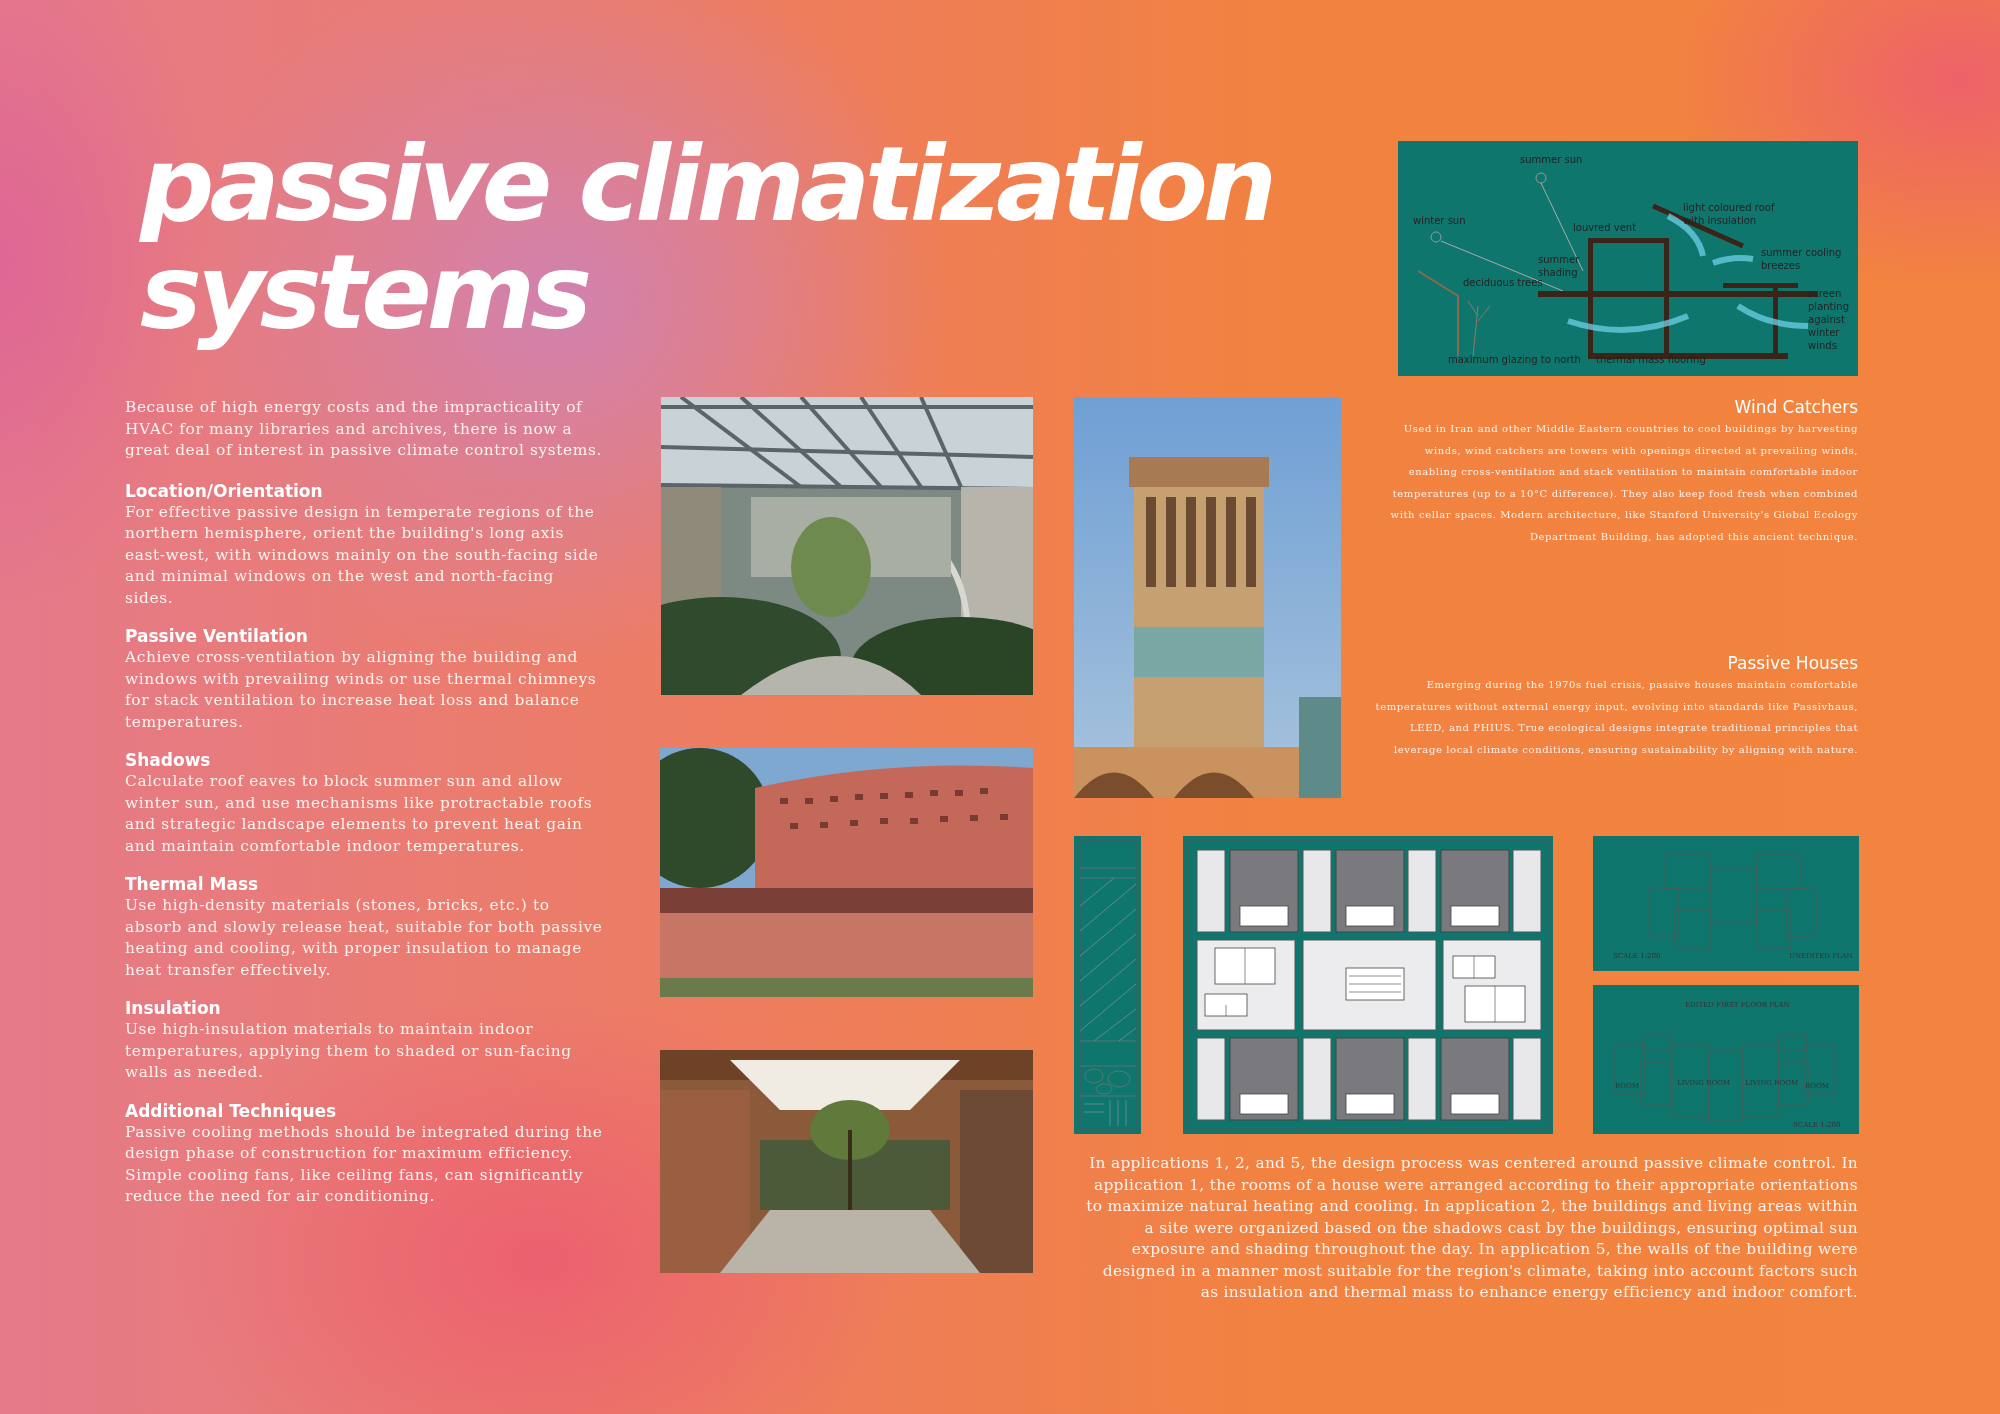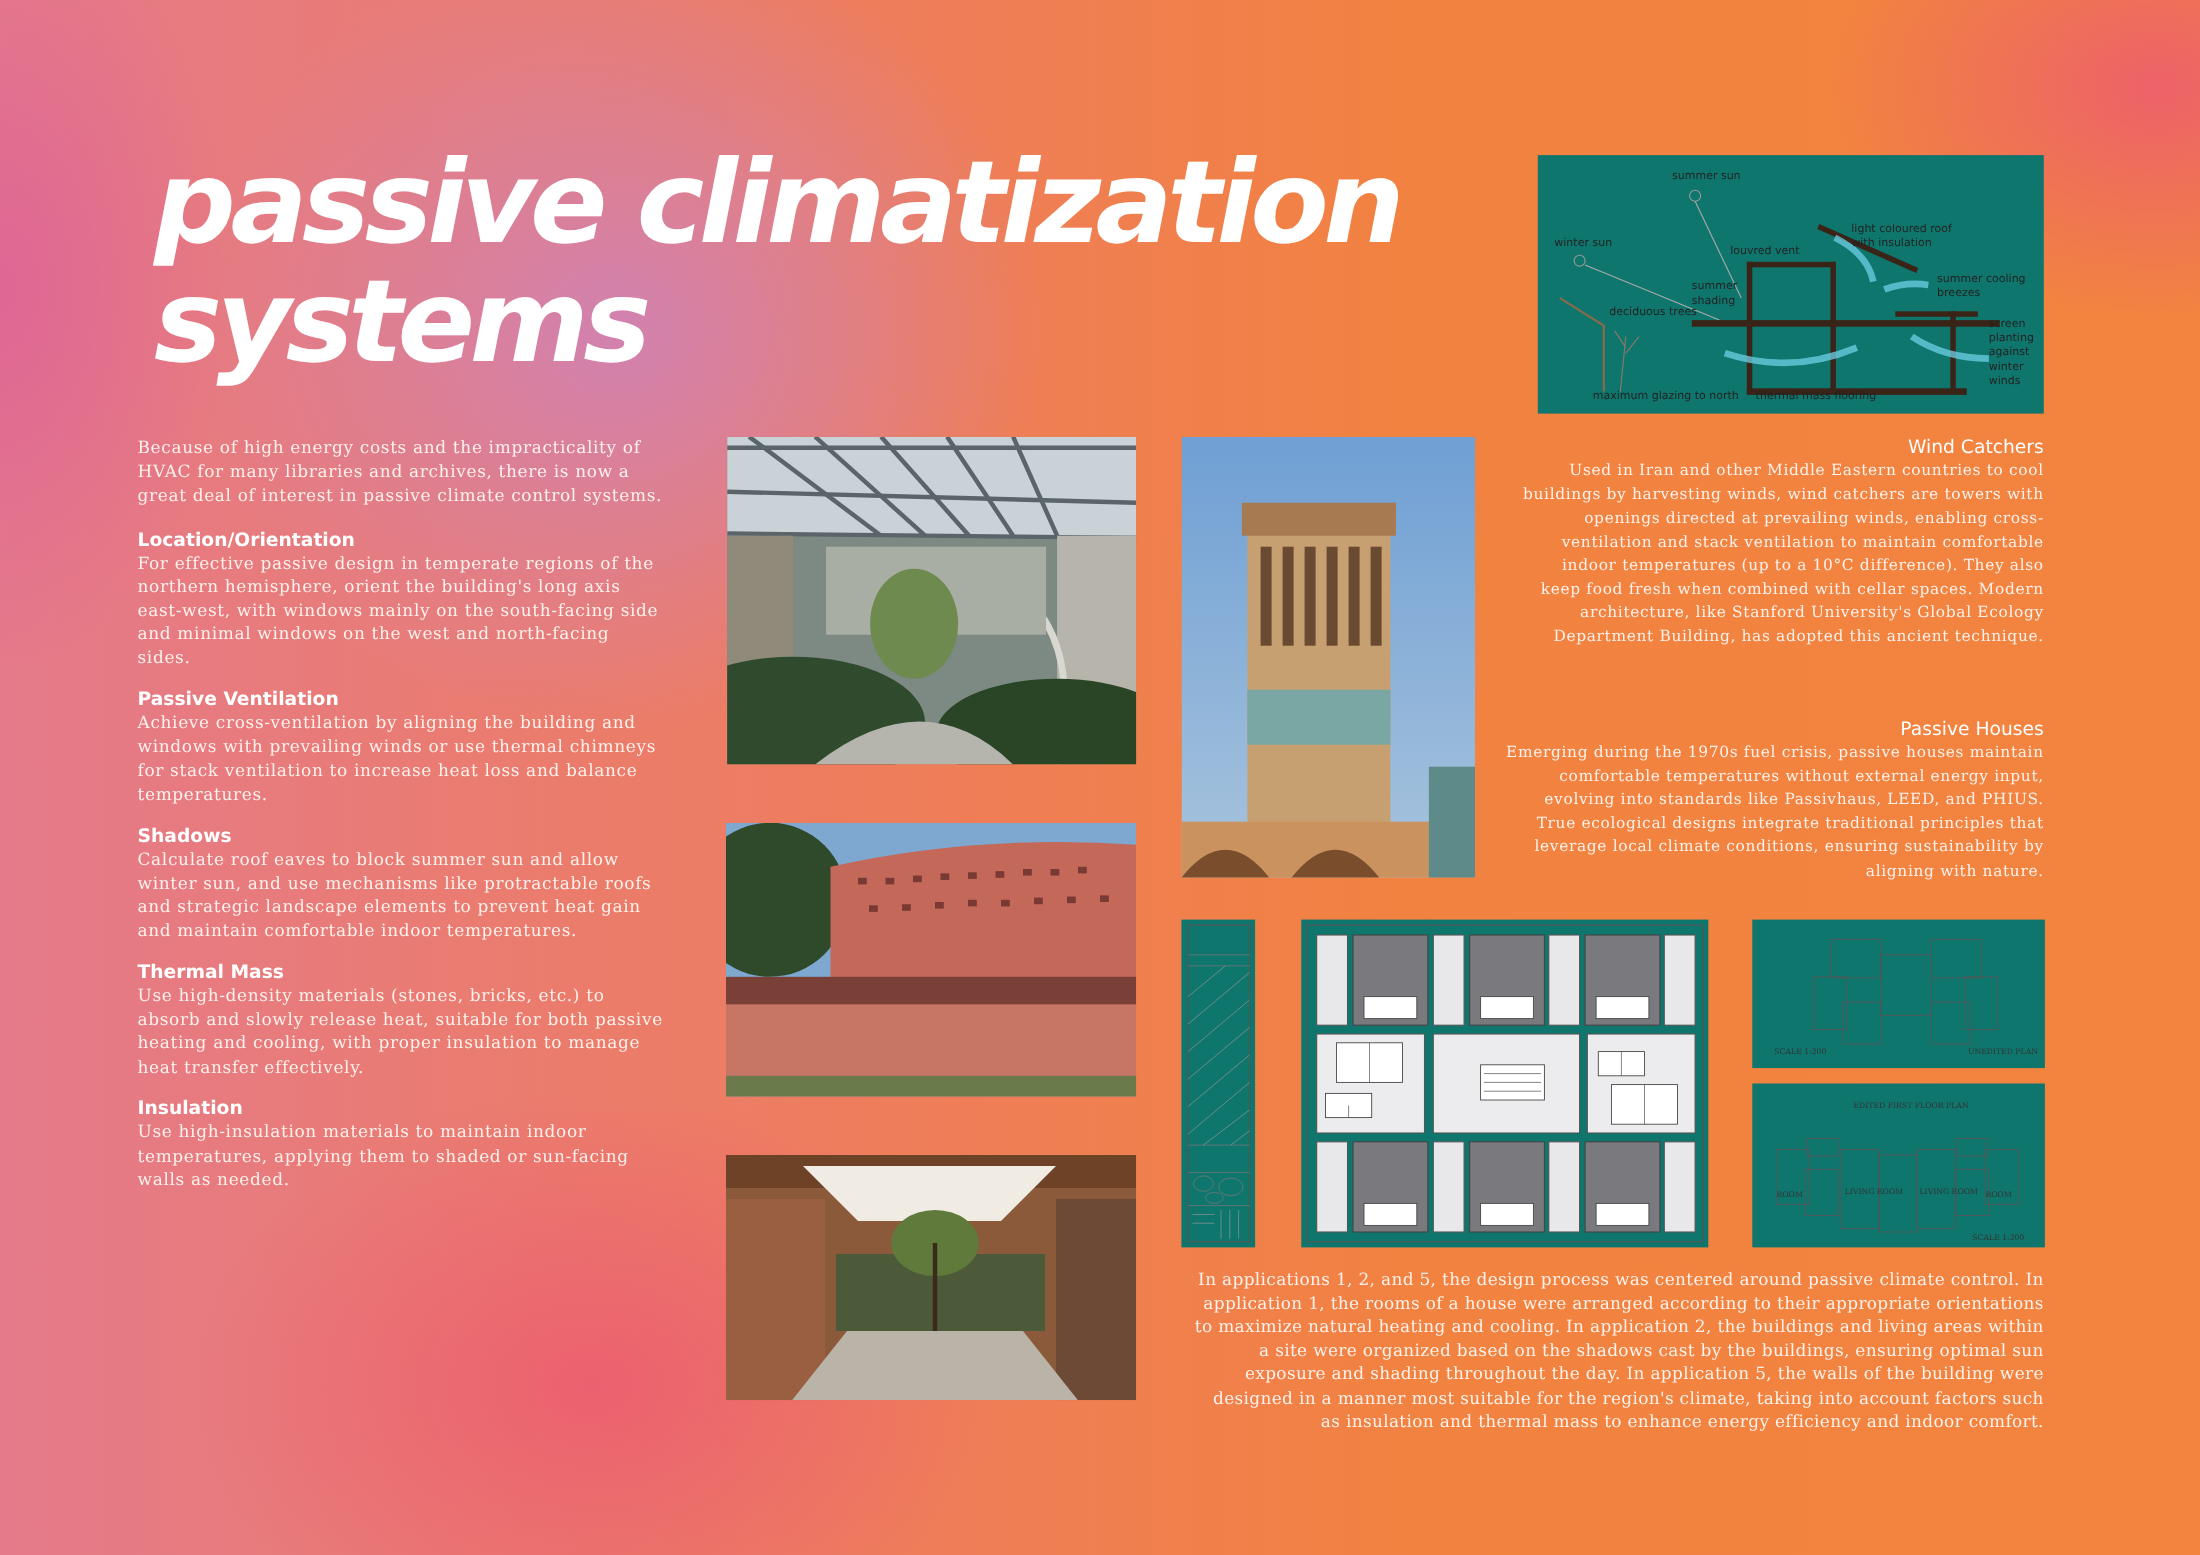--- a/index.html
+++ b/index.html
@@ -12,21 +12,21 @@
       radial-gradient(ellipse 300px 500px at 0px 260px, rgba(222,100,150,0.9), rgba(222,100,150,0) 70%),
       linear-gradient(90deg,#e57a8a 0%,#ee7d5c 40%,#f2823f 65%,#f28440 100%);}
   .abs{position:absolute;}
   .title{left:140px;top:130px;font-family:"DejaVu Sans",sans-serif;font-weight:bold;font-size:104px;line-height:108px;letter-spacing:-5px;color:#ffffff;margin:0;font-style:italic;}
   .col-left{left:125px;top:397px;width:480px;}
   .intro{font-size:15.4px;line-height:21.5px;letter-spacing:0.6px;margin:0 0 18px 0;}
   .sec h3{font-family:"DejaVu Sans",sans-serif;font-weight:bold;font-size:17px;margin:0;line-height:22px;color:#fff;}
   .sec p{font-size:15.4px;line-height:21.5px;letter-spacing:0.6px;margin:0 0 16px 0;}
   .col-right{right:142px;width:475px;text-align:right;}
   .col-right h3{font-family:"DejaVu Sans",sans-serif;font-weight:normal;font-size:17px;margin:0;line-height:22px;color:#fff;}
-  .col-right p{font-size:14px;line-height:21.5px;letter-spacing:0.6px;margin:0;}
+  .col-right p{font-size:10px;line-height:21.5px;letter-spacing:0.6px;margin:0;}
   .bottom-text{left:1080px;top:1153px;width:778px;text-align:right;font-size:15.4px;line-height:21.5px;letter-spacing:0.3px;margin:0;}
   .photo{position:absolute;overflow:hidden;}
   .card{position:absolute;background:#0f766e;overflow:hidden;}
   svg{display:block;}
 </style>
 </head>
 <body>
 
 <div class="bg"></div>
 
@@ -49,20 +49,24 @@
     <h3>Shadows</h3>
     <p>Calculate roof eaves to block summer sun and allow winter sun, and use mechanisms like protractable roofs and strategic landscape elements to prevent heat gain and maintain comfortable indoor temperatures.</p>
   </div>
   <div class="sec">
     <h3>Thermal Mass</h3>
     <p>Use high-density materials (stones, bricks, etc.) to absorb and slowly release heat, suitable for both passive heating and cooling, with proper insulation to manage heat transfer effectively.</p>
   </div>
   <div class="sec">
     <h3>Insulation</h3>
     <p>Use high-insulation materials to maintain indoor temperatures, applying them to shaded or sun-facing walls as needed.</p>
+  </div>
+  <div class="sec">
+    <h3>Additional Techniques</h3>
+    <p>Passive cooling methods should be integrated during the design phase of construction for maximum efficiency. Simple cooling fans, like ceiling fans, can significantly reduce the need for air conditioning.</p>
   </div>
 </div>
 
 <div class="photo" style="left:661px;top:397px;width:372px;height:298px;">
   <svg width="372" height="298" viewBox="0 0 372 298">
     <rect width="372" height="298" fill="#7d8a84"></rect>
     <rect width="372" height="90" fill="#c9d2d6"></rect>
     <g stroke="#5a6469" stroke-width="4">
       <line x1="0" y1="10" x2="372" y2="10"></line>
         <line x1="20" y1="0" x2="140" y2="90"></line>

